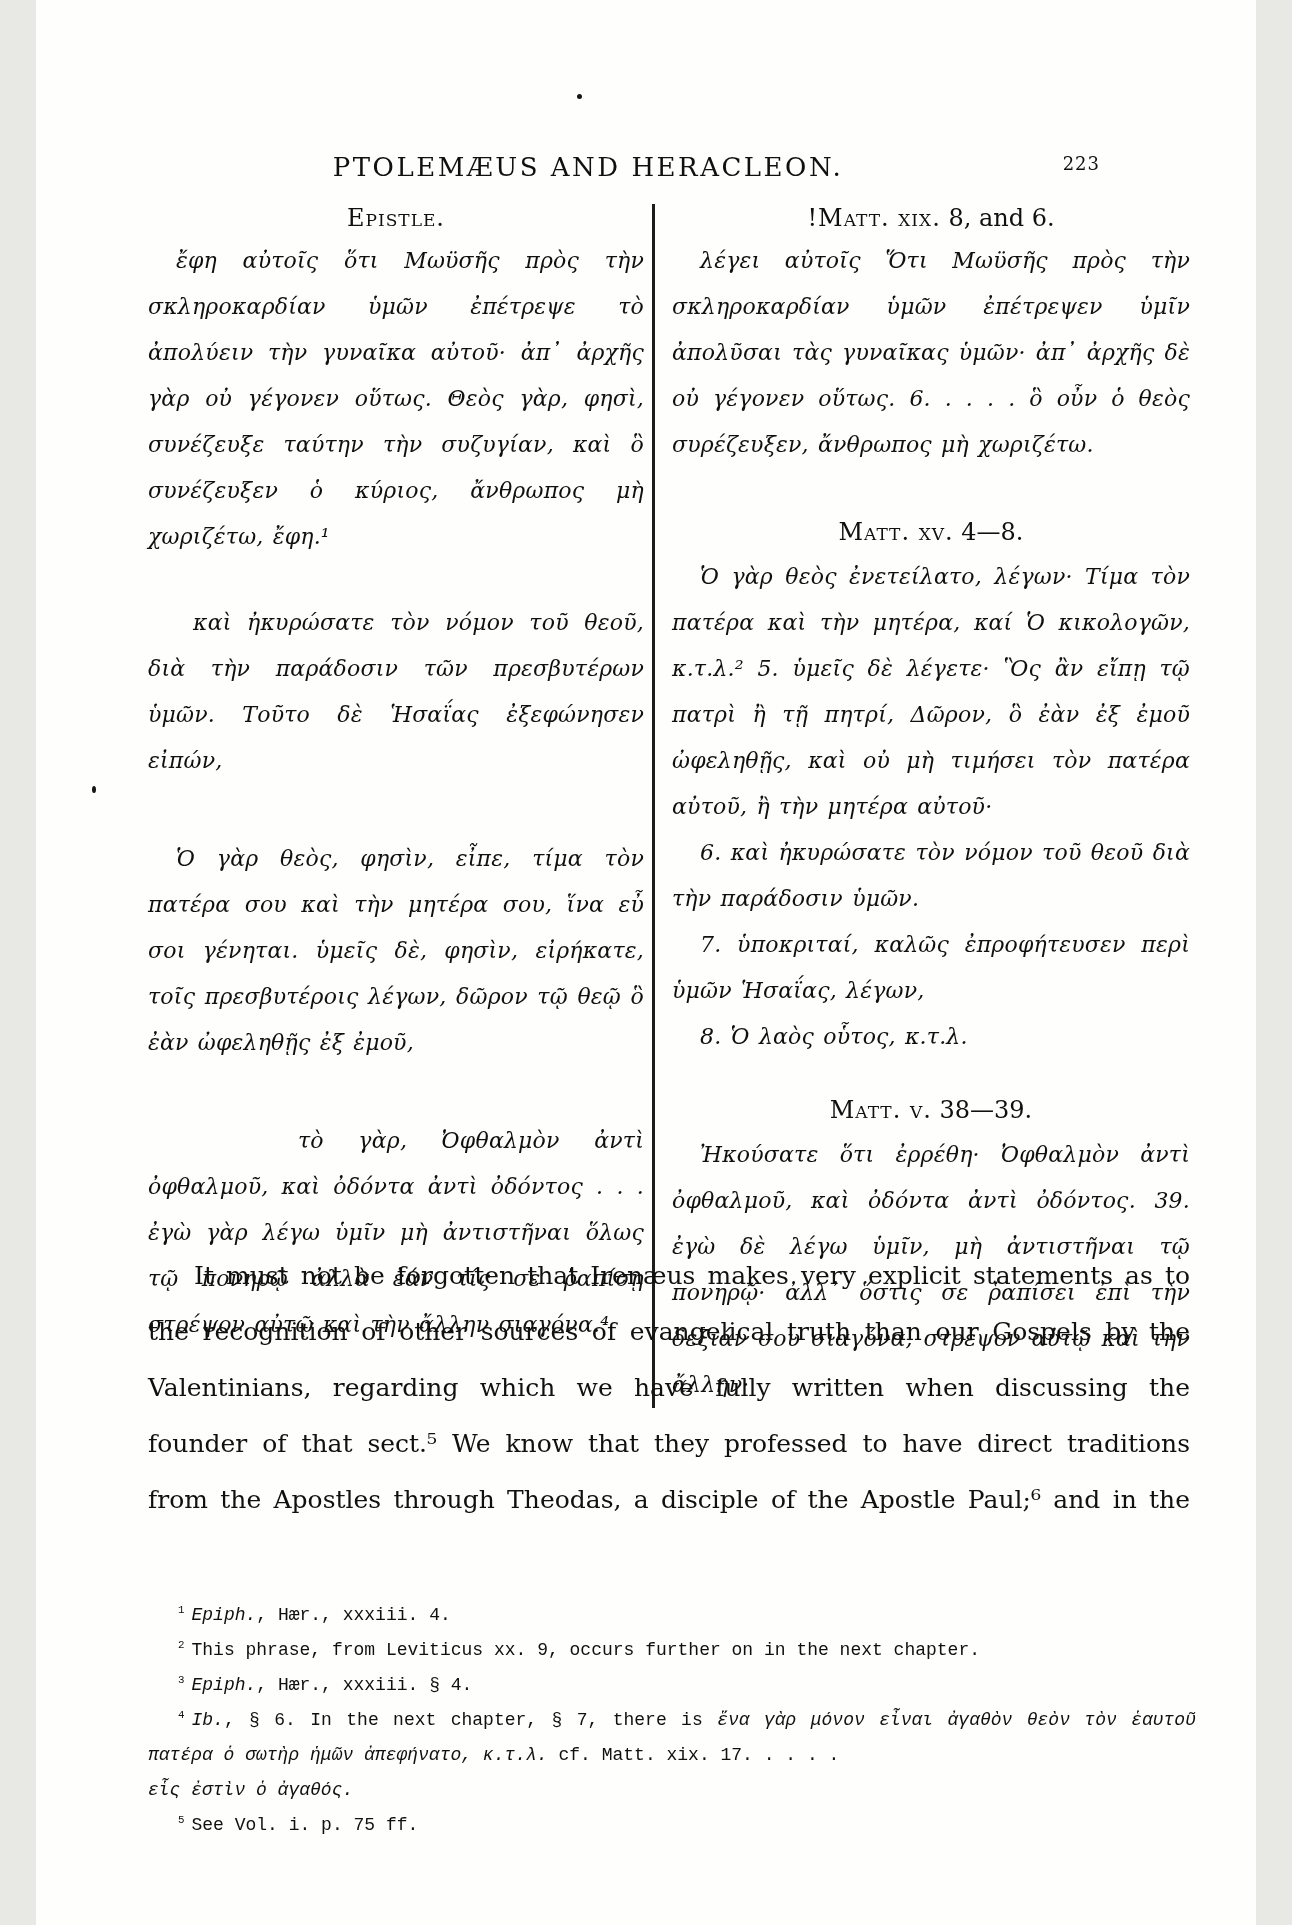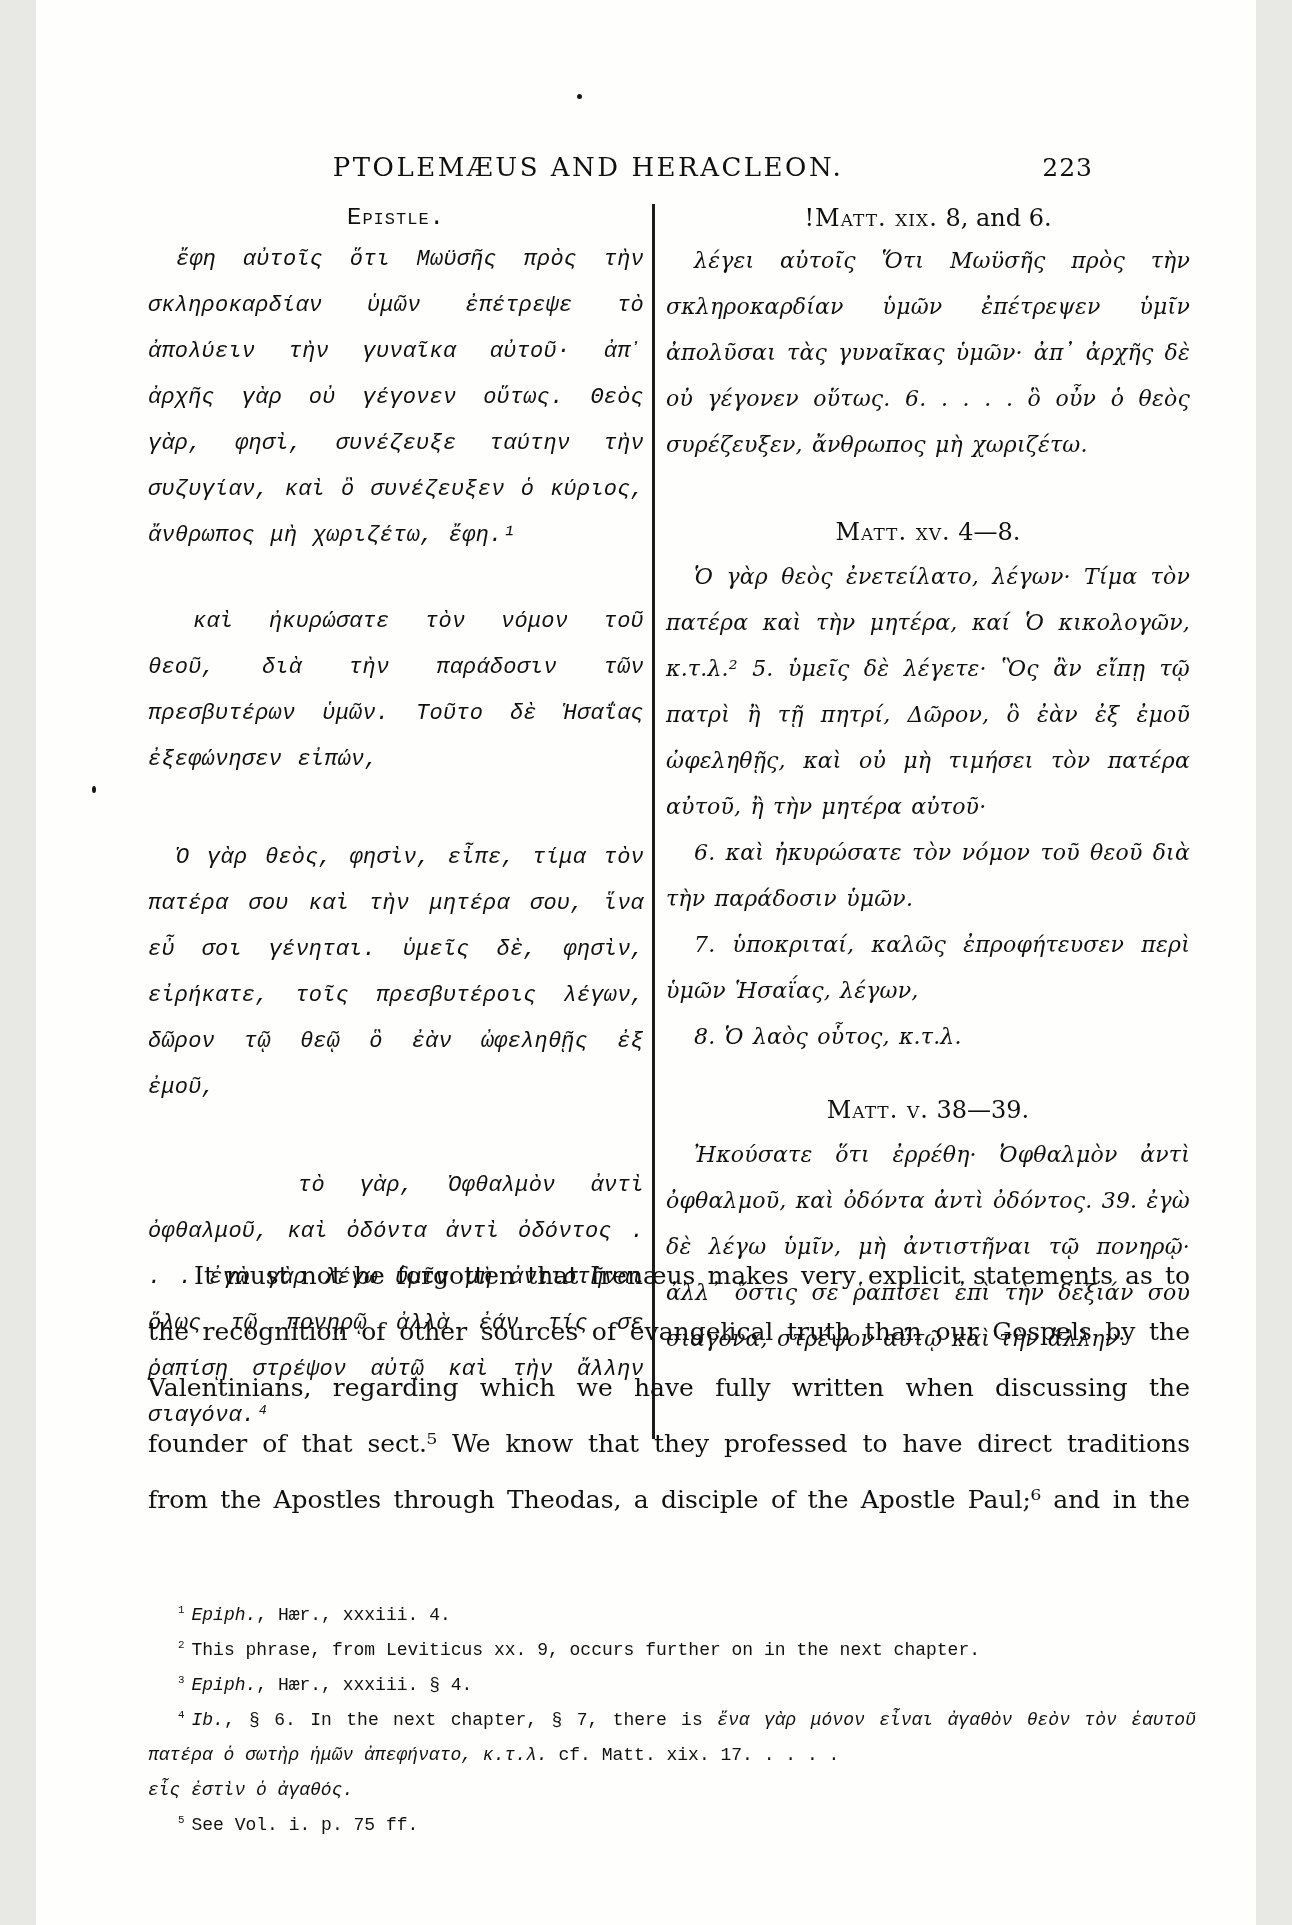--- a/index.html
+++ b/index.html
@@ -11,26 +11,26 @@
     color:#101010;
     font-family:"DejaVu Serif", serif;
     overflow:hidden;
   }
   
   .running-header{position:absolute;top:152px;left:112px;width:1042px;height:34px;}
   .running-title{
     position:absolute;left:0;width:880px;text-align:center;
     font-size:26px;letter-spacing:2.5px;white-space:nowrap;
   }
-  .page-number{position:absolute;right:97px;top:1px;font-size:25px;letter-spacing:1px;}
+  .page-number{position:absolute;right:90px;top:1px;font-size:18px;letter-spacing:1px;}
   
   .columns{position:absolute;top:204px;left:112px;width:1042px;display:flex;align-items:stretch;}
-  .col-left{width:496px;font-family:Liberation Mono, monospace;}
+  .col-left{width:496px;}
   .divider{width:0;border-left:3px solid #1c1c1c;margin-left:8px;}
-  .col-right{flex:1;padding-left:11px;}
+  .col-right{flex:1;padding-left:17px;}
   .col-heading{
     text-align:center;font-size:24px;margin:0 0 6px 0;white-space:nowrap;
   }
   .sc{font-variant:small-caps;letter-spacing:1px;}
   .greek{
     margin:0;text-align:justify;
     font-size:22px;line-height:46px;font-style:italic;letter-spacing:0.2px;
     word-spacing:2px;
   }
   .ind-sm{text-indent:28px;}

